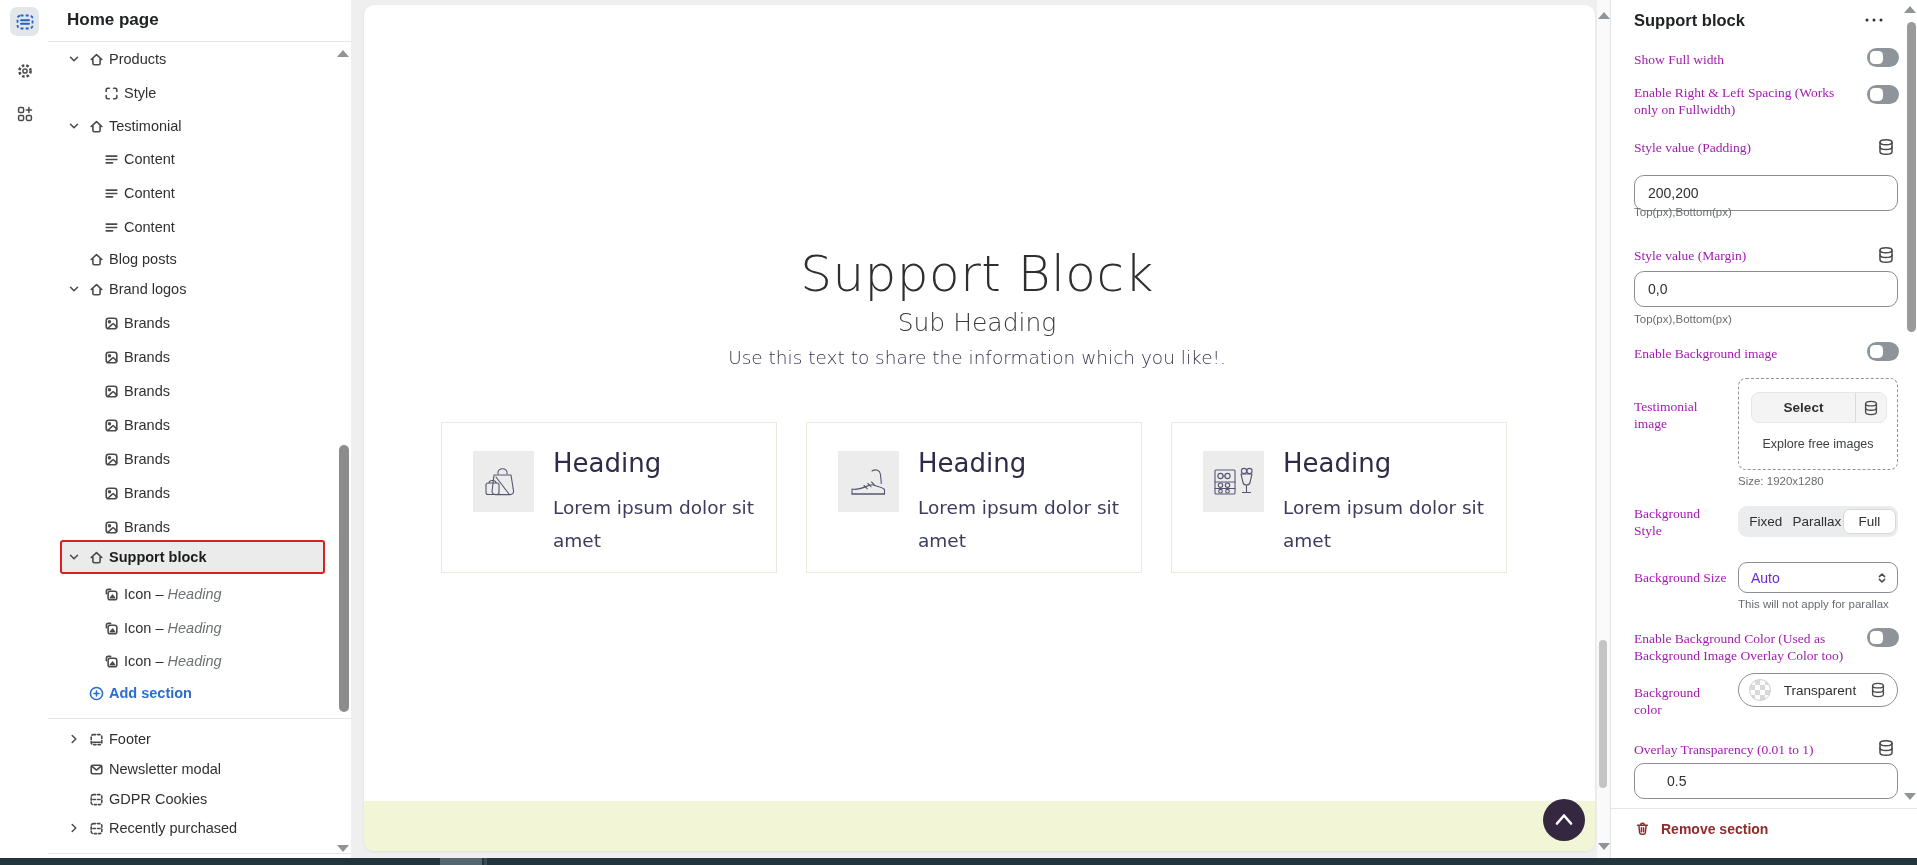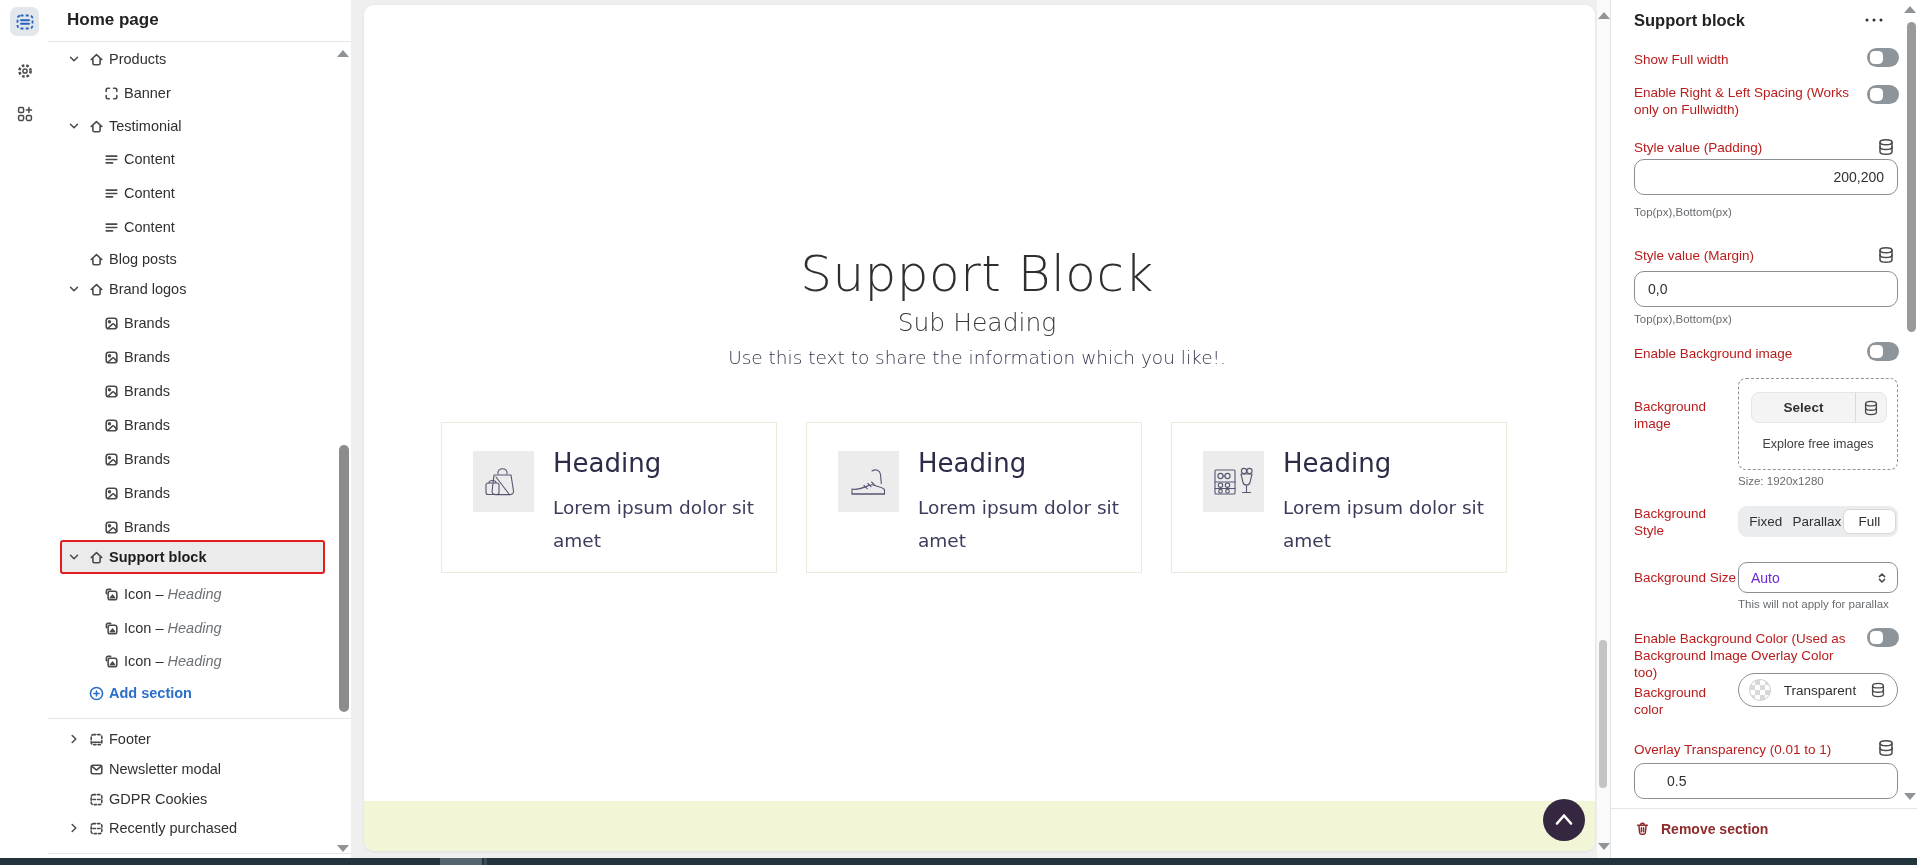--- a/index.html
+++ b/index.html
@@ -57,21 +57,21 @@
   .art{stroke:#565672;fill:none;stroke-width:1.1;stroke-linecap:round;stroke-linejoin:round;}
   .pv-yellow{position:absolute;left:0;right:0;bottom:0;height:50px;background:#f2f5d6;border-radius:0 0 10px 10px;}
   .scrolltop{position:absolute;left:1192px;top:799px;width:42px;height:42px;border-radius:50%;background:#35273f;
              display:flex;align-items:center;justify-content:center;cursor:pointer;}
   .pv-sbar{position:absolute;left:1246px;top:0;width:13px;height:858px;background:#fafafa;}
 
   
   .inspector{position:absolute;left:1610px;top:0;width:307px;height:858px;background:#fff;border-left:1px solid #e3e3e3;font-size:13.5px;}
   .ins-abs{position:absolute;}
   .ins-title{left:23px;top:11px;font-size:16.5px;font-weight:700;color:#202223;}
-  .label{color:#b91c1c;line-height:17px;}
+  .label{color:#a21caf;line-height:17px;font-family:Liberation Serif, serif;}
   .helper{font-size:11.5px;color:#696c6f;}
   .toggle{position:absolute;width:32px;height:19px;border-radius:10px;background:#8e959a;cursor:pointer;}
   .toggle::after{content:"";position:absolute;left:3px;top:3px;width:13px;height:13px;border-radius:4.5px;background:#fff;}
   .tinput{position:absolute;left:23px;width:264px;height:36px;box-sizing:border-box;border:1.3px solid #898f94;border-radius:10px;
           padding:0 13px;font-size:14px;color:#303030;font-family:"Liberation Sans",sans-serif;background:#fff;outline:none;}
   .dbicon{position:absolute;left:265px;width:20px;}
   .dashed-box{position:absolute;left:127px;top:378px;width:160px;height:92px;box-sizing:border-box;
               border:1px dashed #8f9499;border-radius:8px;}
   .select-btn{position:absolute;left:12px;top:13px;width:136px;height:31px;background:#f4f4f5;border:1px solid #e6e6e8;
               border-radius:8px;display:flex;align-items:center;cursor:pointer;box-sizing:border-box;}
@@ -254,21 +254,21 @@
           </svg>
         </span>
       <span class="tlabel">Products</span>
     </div>
     <div class="trow lvl1" style="top:79px">
       <span class="ticon">
           <svg width="17" height="17" viewBox="0 0 16 16">
             <use href="#i-banner"></use>
           </svg>
         </span>
-      <span class="tlabel">Banner</span>
+      <span class="tlabel">Style</span>
     </div>
     <div class="trow lvl0" style="top:112px">
       <span class="chev">
           <svg width="14" height="14">
             <use href="#i-chevdown"></use>
           </svg>
         </span>
       <span class="ticon">
           <svg width="17" height="17" viewBox="0 0 16 16">
             <use href="#i-home"></use>
@@ -545,36 +545,36 @@
 
     <div class="ins-abs label" style="left:23px;top:84px;width:218px">Enable Right &amp; Left Spacing (Works only on Fullwidth)</div>
     <div class="toggle" style="left:256px;top:85px"></div>
 
     <div class="ins-abs label" style="left:23px;top:139px">Style value (Padding)</div>
     <span class="dbicon" style="top:137px">
         <svg width="20" height="20">
           <use href="#i-db"></use>
         </svg>
       </span>
-    <input class="tinput" style="top: 159px; text-align: right;" value="200,200">
+    <input class="tinput" style="top: 175px;" value="200,200">
     <div class="ins-abs helper" style="left:23px;top:206px">Top(px),Bottom(px)</div>
 
     <div class="ins-abs label" style="left:23px;top:247px">Style value (Margin)</div>
     <span class="dbicon" style="top:245px">
         <svg width="20" height="20">
           <use href="#i-db"></use>
         </svg>
       </span>
     <input class="tinput" style="top: 271px;" value="0,0">
     <div class="ins-abs helper" style="left:23px;top:313px">Top(px),Bottom(px)</div>
 
     <div class="ins-abs label" style="left:23px;top:345px">Enable Background image</div>
     <div class="toggle" style="left:256px;top:342px"></div>
 
-    <div class="ins-abs label" style="left:23px;top:398px;width:90px">Background image</div>
+    <div class="ins-abs label" style="left:23px;top:398px;width:90px">Testimonial image</div>
     <div class="dashed-box">
       <div class="select-btn">
         <span class="sb-label">Select</span>
         <span class="vdiv"></span>
         <span class="sb-ic">
             <svg width="18" height="18" viewBox="0 0 20 20">
               <use href="#i-db"></use>
             </svg>
           </span>
       </div>

